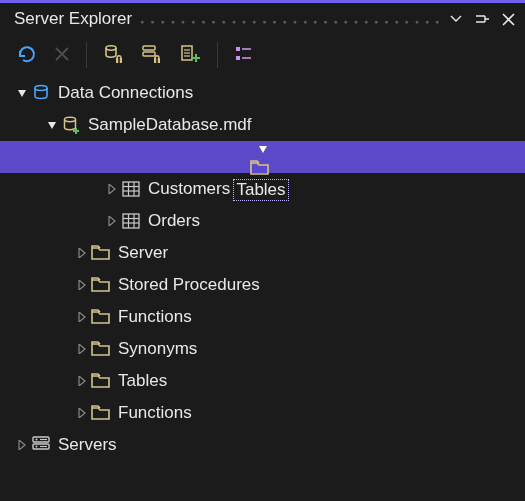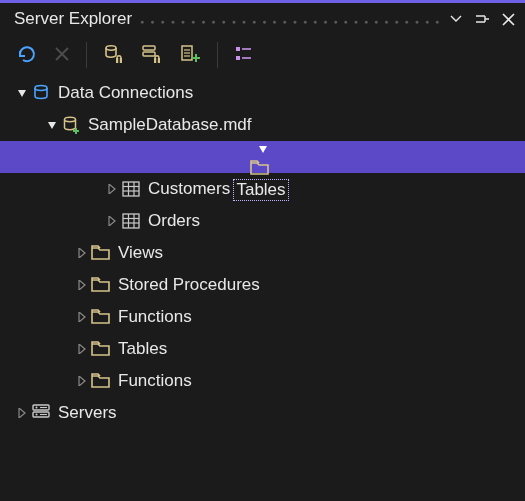--- a/index.html
+++ b/index.html
@@ -193,21 +193,21 @@
       <span class="arrow">
           <svg width="10" height="10" viewBox="0 0 10 10">
             <path d="M2 0 L8 5 L2 10 Z" fill="none" stroke="#888" stroke-width="1.2"></path>
           </svg>
         </span>
       <span class="icon">
           <svg width="20" height="18" viewBox="0 0 20 18">
             <path d="M1 4 h6 l2 2 h9 v9 h-17 z M1 4 v-2 h6 l2 2" fill="none" stroke="#d6c38a" stroke-width="1.6"></path>
           </svg>
         </span>
-      <span class="label">Views</span>
+      <span class="label">Server</span>
     </div>
 
     <div class="row">
       <span class="spacer" style="width:74px"></span>
       <span class="arrow">
           <svg width="10" height="10" viewBox="0 0 10 10">
             <path d="M2 0 L8 5 L2 10 Z" fill="none" stroke="#888" stroke-width="1.2"></path>
           </svg>
         </span>
       <span class="icon">
@@ -226,20 +226,34 @@
           </svg>
         </span>
       <span class="icon">
           <svg width="20" height="18" viewBox="0 0 20 18">
             <path d="M1 4 h6 l2 2 h9 v9 h-17 z M1 4 v-2 h6 l2 2" fill="none" stroke="#d6c38a" stroke-width="1.6"></path>
           </svg>
         </span>
       <span class="label">Functions</span>
     </div>
 
+    <div class="row">
+      <span class="spacer" style="width:74px"></span>
+      <span class="arrow">
+          <svg width="10" height="10" viewBox="0 0 10 10">
+            <path d="M2 0 L8 5 L2 10 Z" fill="none" stroke="#888" stroke-width="1.2"></path>
+          </svg>
+        </span>
+      <span class="icon">
+          <svg width="20" height="18" viewBox="0 0 20 18">
+            <path d="M1 4 h6 l2 2 h9 v9 h-17 z M1 4 v-2 h6 l2 2" fill="none" stroke="#d6c38a" stroke-width="1.6"></path>
+          </svg>
+        </span>
+      <span class="label">Synonyms</span>
+    </div>
 
     <div class="row">
       <span class="spacer" style="width:74px"></span>
       <span class="arrow">
           <svg width="10" height="10" viewBox="0 0 10 10">
             <path d="M2 0 L8 5 L2 10 Z" fill="none" stroke="#888" stroke-width="1.2"></path>
           </svg>
         </span>
       <span class="icon">
           <svg width="20" height="18" viewBox="0 0 20 18">

